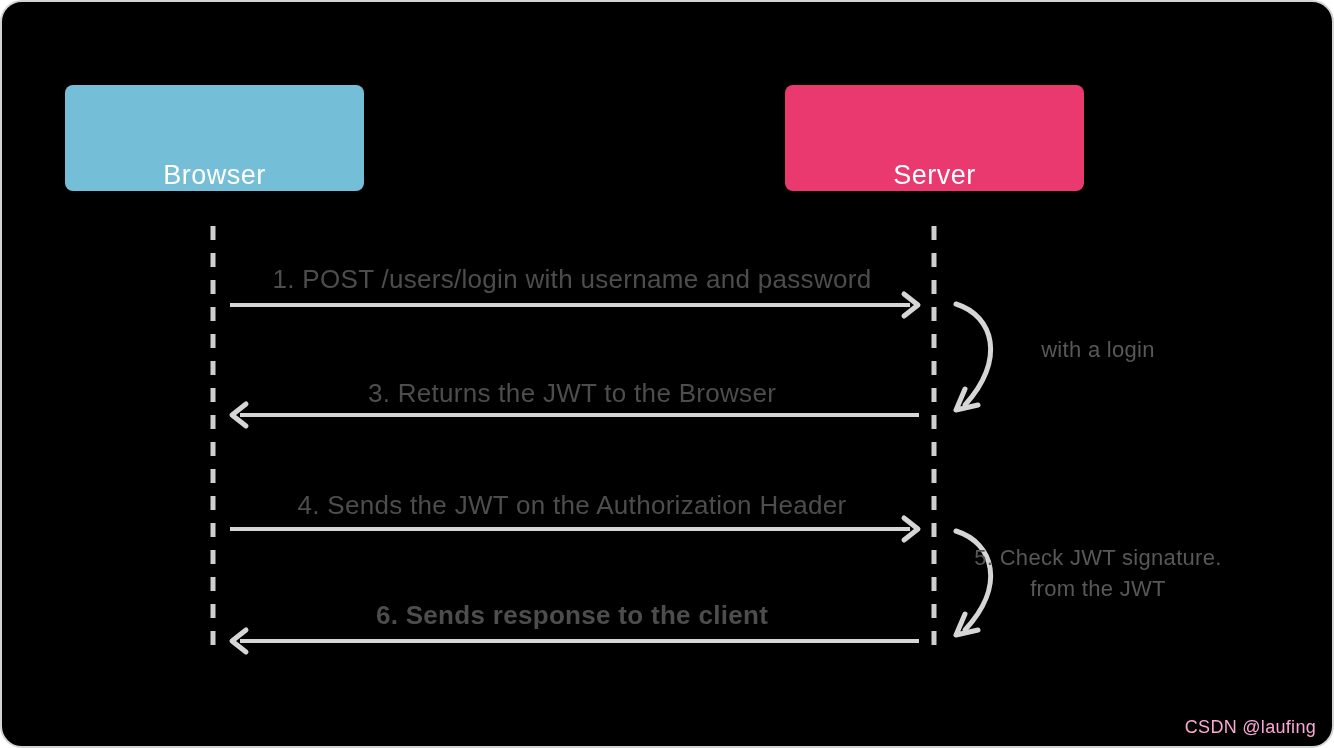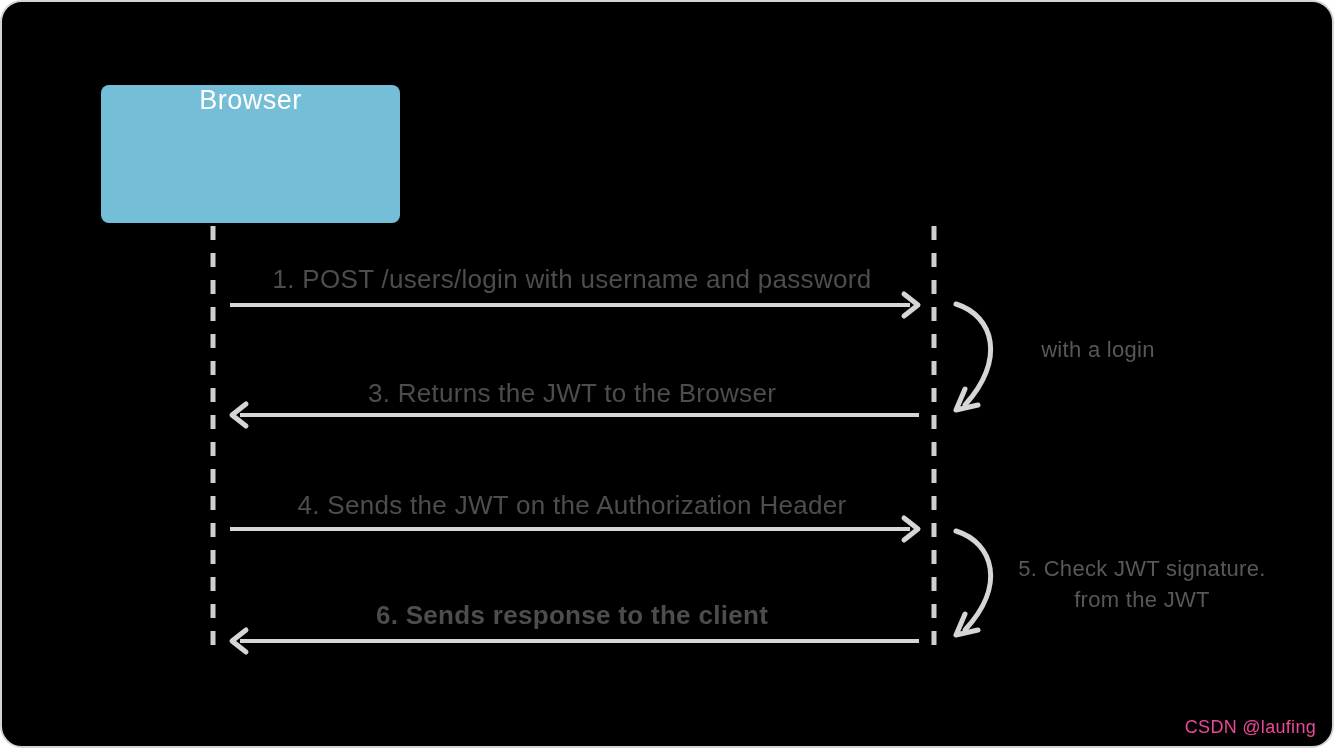--- a/index.html
+++ b/index.html
@@ -23,26 +23,25 @@
   }
   .layer {
     position: absolute;
     left: 0; top: 0;
     width: 1334px; height: 748px;
   }
   .actor {
     position: absolute;
     top: 83px;
     width: 299px;
-    height: 138px;
+    height: 106px;
     border-radius: 8px;
     display: flex;
-    align-items: flex-start;
+    align-items: flex-end;
     justify-content: center;
-    margin-left: 36px;
   }
   .actor-browser { left: 63px; }
   .actor-server  { left: 783px; }
   .actor-label {
     color: #ffffff;
     font-size: 27px;
     letter-spacing: 0.5px;
     font-weight: 400;
   }
   .msg-label {
@@ -59,26 +58,26 @@
   .note-label {
     position: absolute;
     text-align: center;
     color: #585858;
     font-size: 22px;
     line-height: 31px;
     letter-spacing: 0.3px;
     white-space: nowrap;
   }
   .note-2 { left: 960px; top: 332px; width: 272px; }
-  .note-5 { left: 970px; top: 540px; width: 340px; margin-top: 11px; }
+  .note-5 { left: 926px; top: 540px; width: 340px; }
   .watermark {
     position: absolute;
     right: 16px;
     bottom: 8px;
-    color: #ec4899;
+    color: #f9a8d4;
     font-size: 18px;
     letter-spacing: 0.3px;
   }
 </style>
 </head>
 <body>
 
 <div class="frame">
 
   <svg class="layer" viewBox="0 0 1334 748" aria-hidden="true">
@@ -113,20 +112,23 @@
 
     <g>
       <line x1="238" y1="639" x2="917" y2="639" stroke="#d6d6d6" stroke-width="4"></line>
       <path d="M244,628 L230,639 L244,650" fill="none" stroke="#d6d6d6" stroke-width="5" stroke-linecap="round" stroke-linejoin="round"></path>
     </g>
   </svg>
 
   <div class="actor actor-browser" style="background-color: rgb(116, 190, 216);">
     <span class="actor-label">Browser</span>
   </div>
+  <div class="actor actor-server" style="background-color: rgb(233, 57, 110);">
+    <span class="actor-label">Server</span>
+  </div>
 
   <div class="msg-label" style="top:264px;">1. POST /users/login with username and password</div>
 
   <div class="note-label note-2">
     <div>with a login</div>
   </div>
 
   <div class="msg-label" style="top:378px;">3. Returns the JWT to the Browser</div>
 
   <div class="msg-label" style="top:490px;">4. Sends the JWT on the Authorization Header</div>

